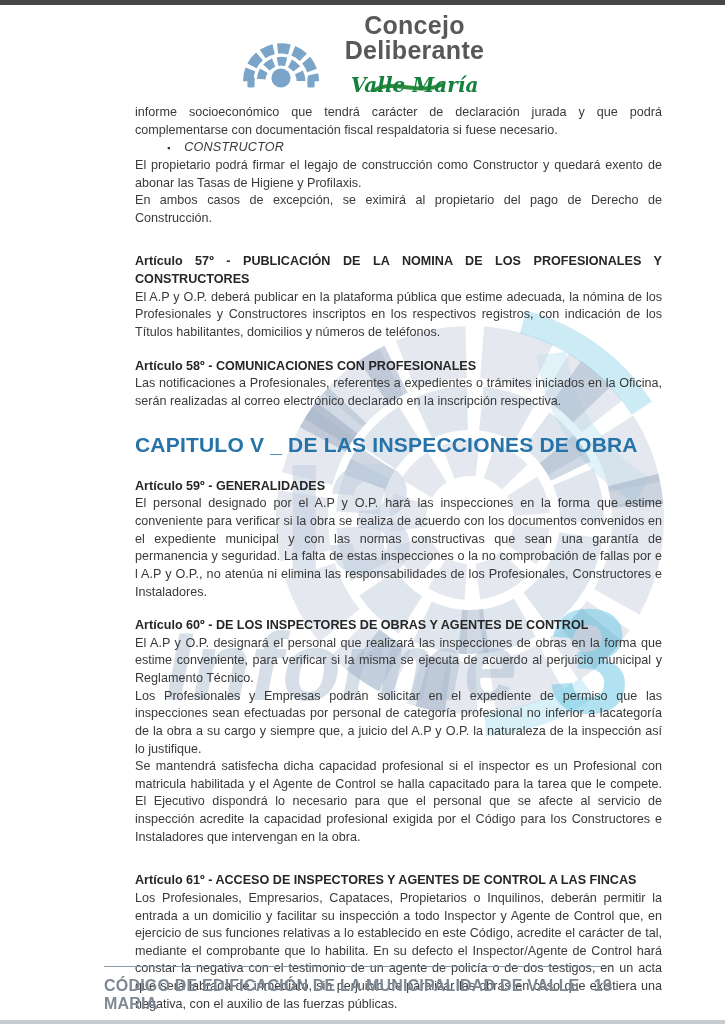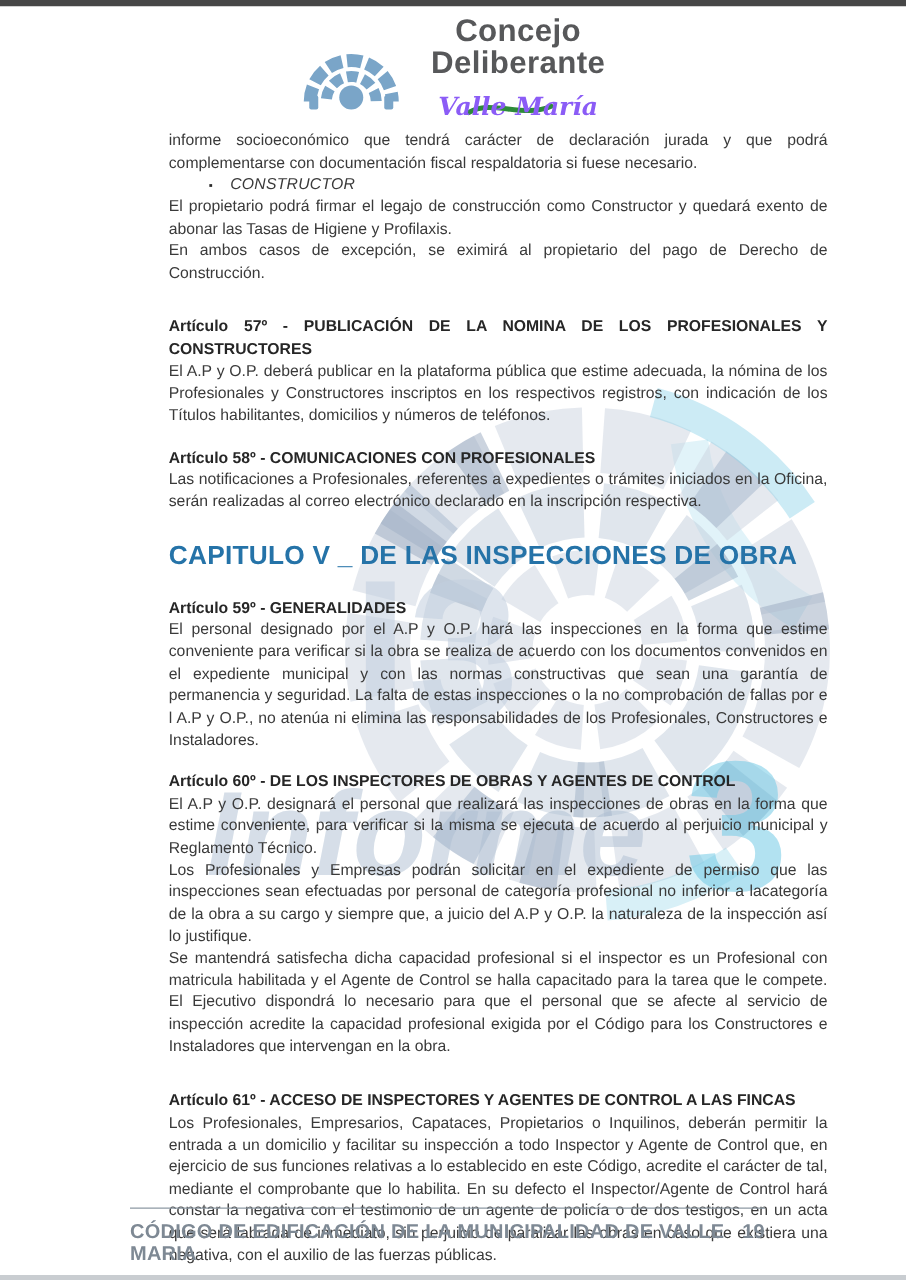--- a/index.html
+++ b/index.html
@@ -9,21 +9,21 @@
     font-family:"Liberation Sans", sans-serif; color:#3a3a3a;
   }
   .topbar{position:absolute;top:0;left:0;right:0;height:5px;background:#474747;}
   .bottombar{position:absolute;bottom:0;left:0;right:0;height:4px;background:#c9cdd1;}
 
   
   .header{position:absolute;top:12px;left:0;width:100%;display:flex;justify-content:center;z-index:2;}
   .logo{display:flex;align-items:center;gap:24px;}
   .logo-textwrap{text-align:center;line-height:1;}
   .logo-line{font-size:25px;font-weight:bold;color:#57585a;letter-spacing:.3px;}
-  .logo-sub{position:relative;margin-top:12px;font-family:"DejaVu Serif",serif;font-style:italic;font-weight:bold;font-size:20px;color:#8b5cf6;}
+  .logo-sub{position:relative;margin-top:12px;font-family:"DejaVu Serif",serif;font-style:italic;font-weight:bold;font-size:20px;color:#15803d;}
   .logo-sub svg{position:absolute;left:28px;top:6px;z-index:-1;}
 
   
   .watermark{position:absolute;inset:0;z-index:0;pointer-events:none;}
 
   
   .content{
     position:absolute;left:135px;width:527px;top:104px;z-index:1;
     font-size:12.6px;line-height:1.4;text-align:justify;
   }

